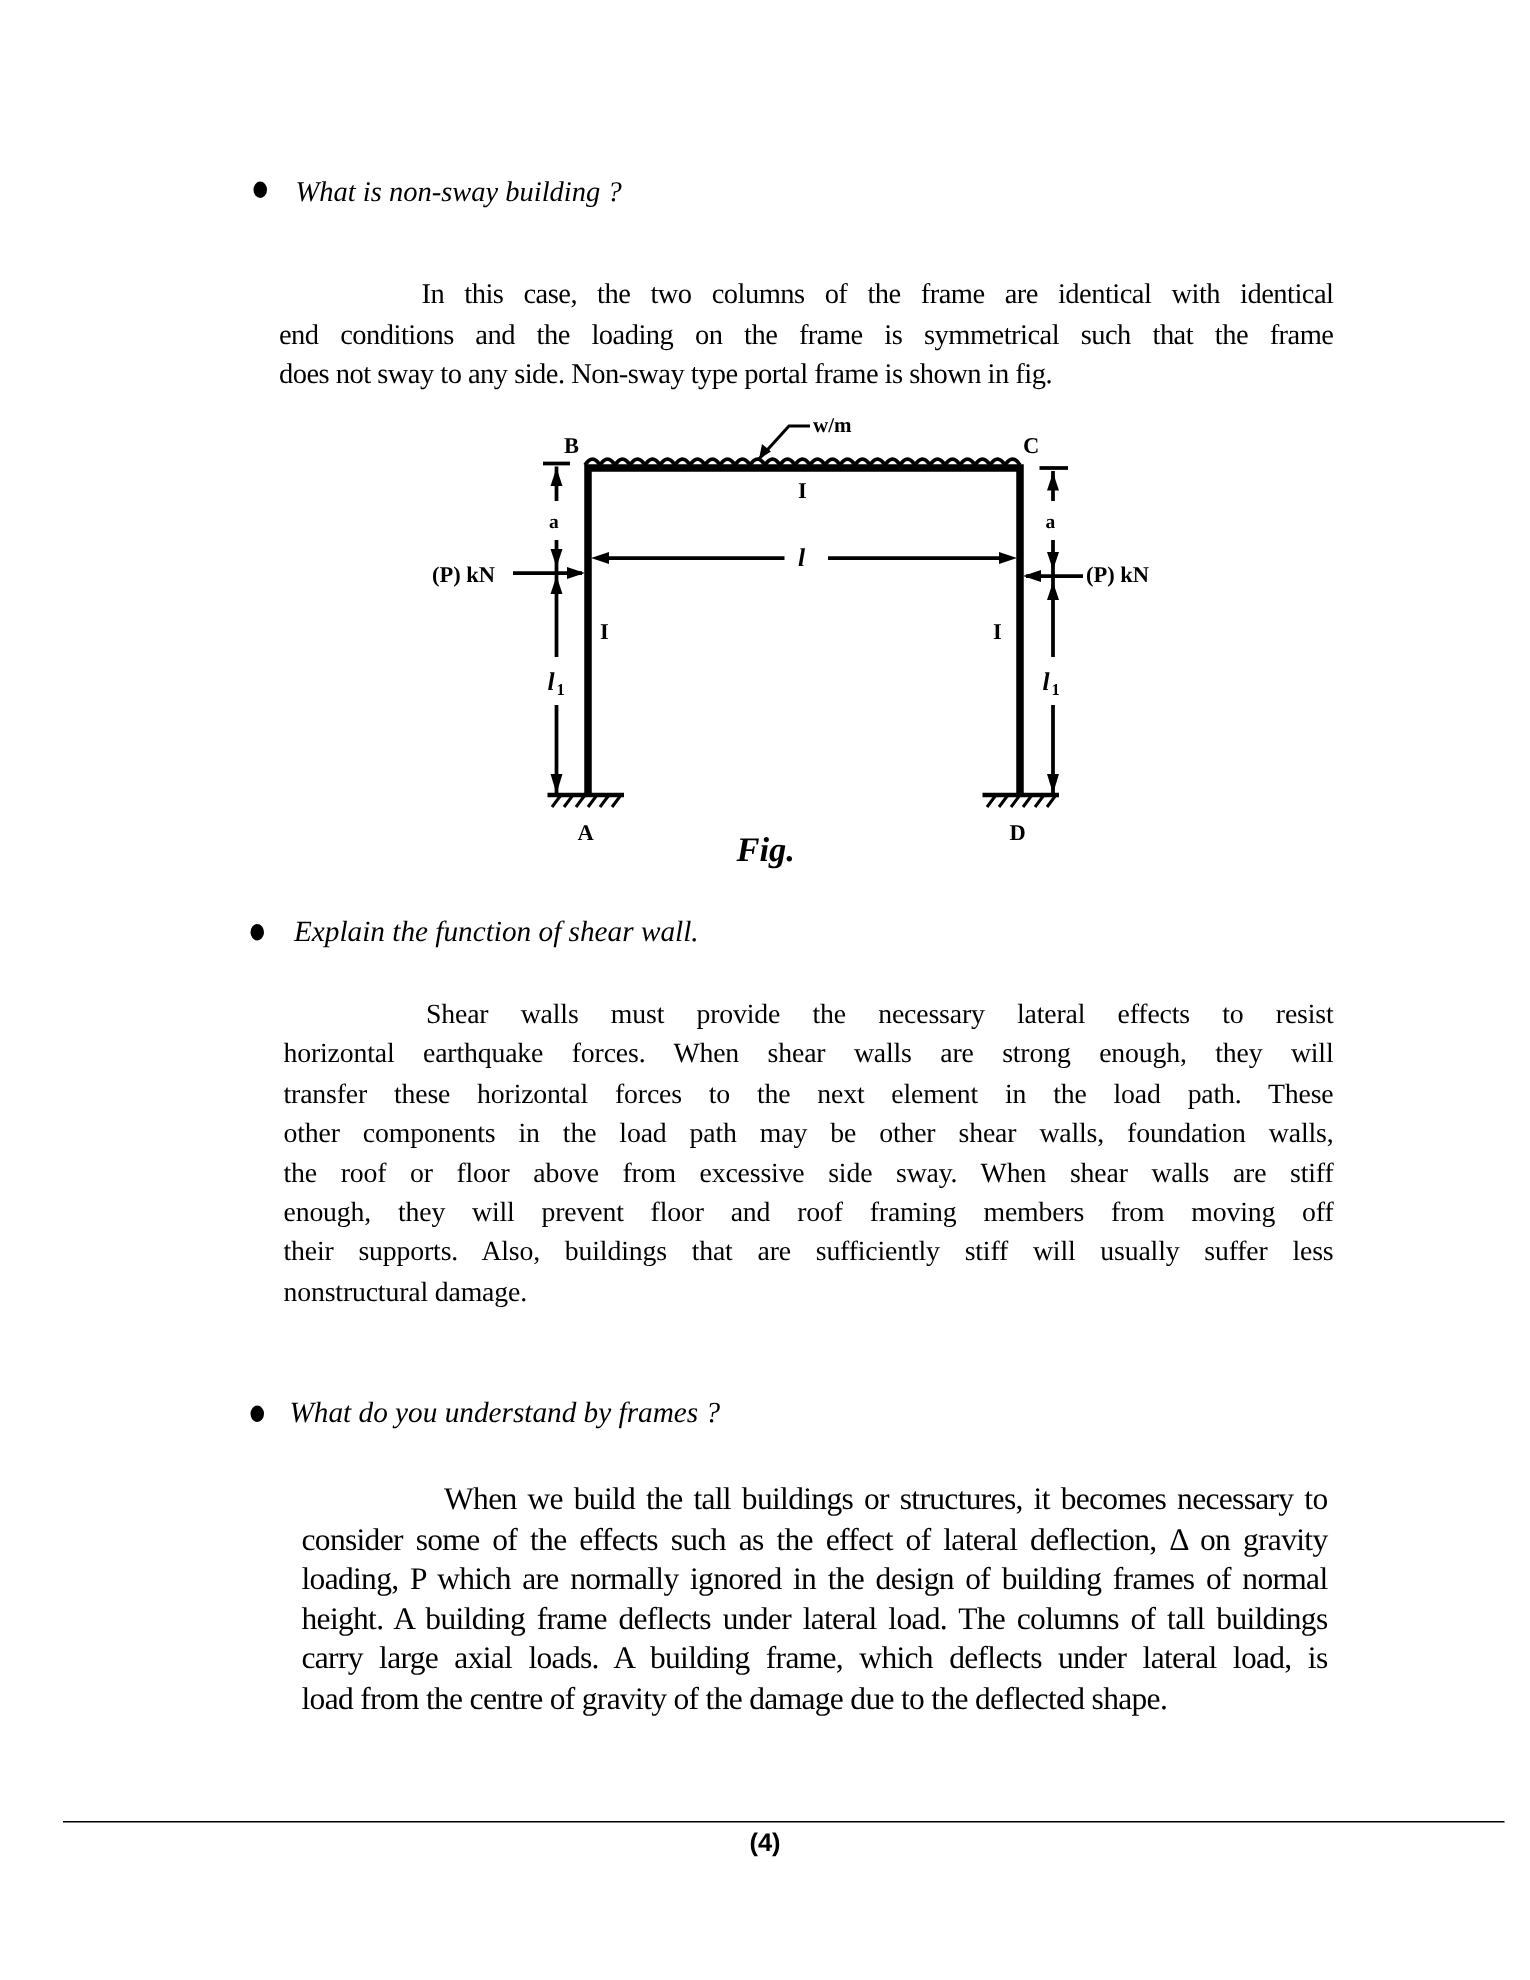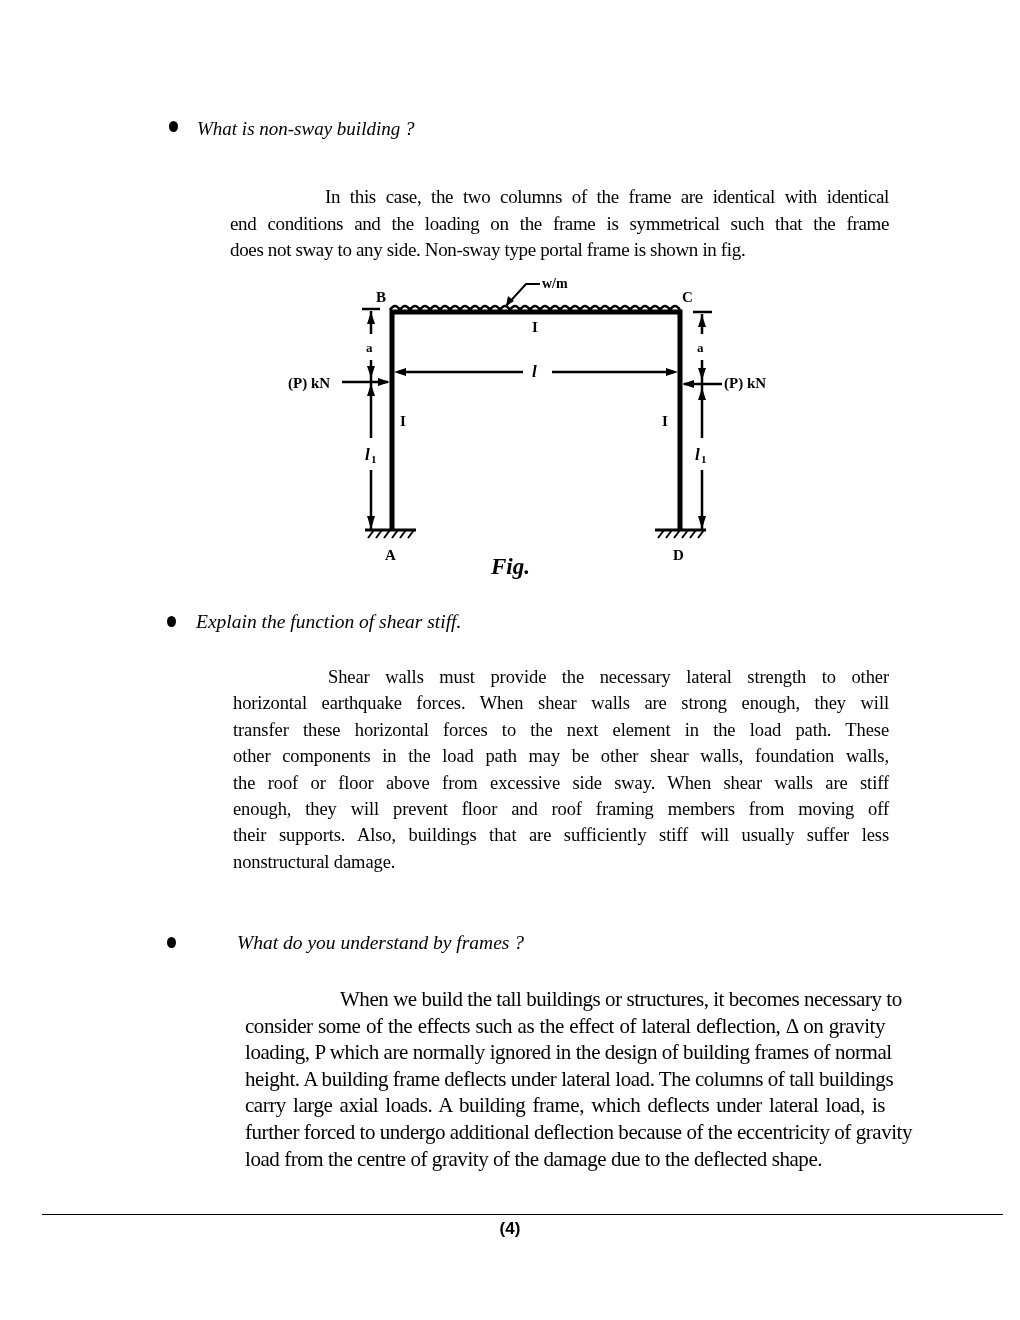--- a/index.html
+++ b/index.html
@@ -1,20 +1,20 @@
 <!DOCTYPE html>
 <html><head>
 <meta charset="utf-8">
 <style>
   html, body { margin: 0; padding: 0; background: #ffffff; }
   body { width: 1020px; height: 1320px; position: relative; overflow: hidden; color: #000; font-family: "Liberation Serif", "DejaVu Serif", serif; }
   .bullet { position: absolute; width: 9px; height: 11px; border-radius: 50%; background: #000; }
   .heading { position: absolute; font-style: italic; font-weight: normal; font-size: 19px; white-space: nowrap; }
   .para { position: absolute; font-size: 18.5px; line-height: 26.5px; text-align: justify; }
-  .para .line { display: block; white-space: nowrap; text-align-last: justify; margin-left: 44px; }
+  .para .line { display: block; white-space: nowrap; text-align-last: justify; }
   .para .line.last { text-align-last: left; }
   .para .indent { padding-left: 95px; }
   .p1 { left: 186px; top: 184px; width: 703px; font-size: 19px; line-height: 26.5px; letter-spacing: -0.35px; }
   .p2 { left: 189px; top: 664px; width: 700px; font-size: 18.5px; line-height: 26.4px; letter-spacing: -0.1px; }
   .p3 { left: 201px; top: 986px; width: 684px; font-size: 21px; line-height: 26.6px; letter-spacing: -0.45px; }
   .diagram { position: absolute; left: 270px; top: 268px; width: 520px; height: 310px; }
   .fig-label { position: absolute; left: 491px; top: 554px; font-size: 23px; font-weight: bold; font-style: italic; }
   .rule { position: absolute; left: 42px; top: 1214px; width: 961px; height: 0; border-top: 1.5px solid #000; }
   .page-number { position: absolute; left: 0; width: 1020px; top: 1219px; text-align: center; font-family: "Liberation Sans", "DejaVu Sans", sans-serif; font-size: 17px; font-weight: bold; }
 </style>
@@ -100,40 +100,39 @@
       <text x="95" y="192">l</text>
       <text x="101" y="195" font-size="11" font-style="normal">1</text>
       <text x="425" y="192">l</text>
       <text x="431" y="195" font-size="11" font-style="normal">1</text>
     </g>
   </svg>
 </div>
 <div class="fig-label">Fig.</div>
 
 <div class="bullet" style="left:167px; top:616px;"></div>
-<div class="heading" style="left:196px; top:611px; font-weight:normal; font-size:19.5px;">Explain the function of shear stiff.</div>
+<div class="heading" style="left:196px; top:611px; font-weight:normal; font-size:19.5px;">Explain the function of shear wall.</div>
 
 <div class="para p2">
-  <span class="line indent">Shear walls must provide the necessary lateral strength to other</span>
+  <span class="line indent">Shear walls must provide the necessary lateral effects to resist</span>
   <span class="line">horizontal earthquake forces. When shear walls are strong enough, they will</span>
   <span class="line">transfer these horizontal forces to the next element in the load path. These</span>
   <span class="line">other components in the load path may be other shear walls, foundation walls,</span>
   <span class="line">the roof or floor above from excessive side sway. When shear walls are stiff</span>
   <span class="line">enough, they will prevent floor and roof framing members from moving off</span>
   <span class="line">their supports. Also, buildings that are sufficiently stiff will usually suffer less</span>
   <span class="line last">nonstructural damage.</span>
 </div>
 
 <div class="bullet" style="left:167px; top:937px;"></div>
-<div class="heading" style="left:193px; top:932px; font-size:19.5px;margin-left:44px;">What do you understand by frames ?</div>
+<div class="heading" style="left:193px; top:932px; font-size:19.5px;">What do you understand by frames ?</div>
 
 <div class="para p3">
   <span class="line indent">When we build the tall buildings or structures, it becomes necessary to</span>
   <span class="line">consider some of the effects such as the effect of lateral deflection, Δ on gravity</span>
   <span class="line">loading, P which are normally ignored in the design of building frames of normal</span>
   <span class="line">height. A building frame deflects under lateral load. The columns of tall buildings</span>
   <span class="line">carry large axial loads. A building frame, which deflects under lateral load, is</span>
-  <span class="line">further forced to undergo additional deflection because of the eccentricity of gravity</span>
   <span class="line last">load from the centre of gravity of the damage due to the deflected shape.</span>
 </div>
 
 <div class="rule"></div>
 <div class="page-number">(4)</div>
 
 </body></html>

